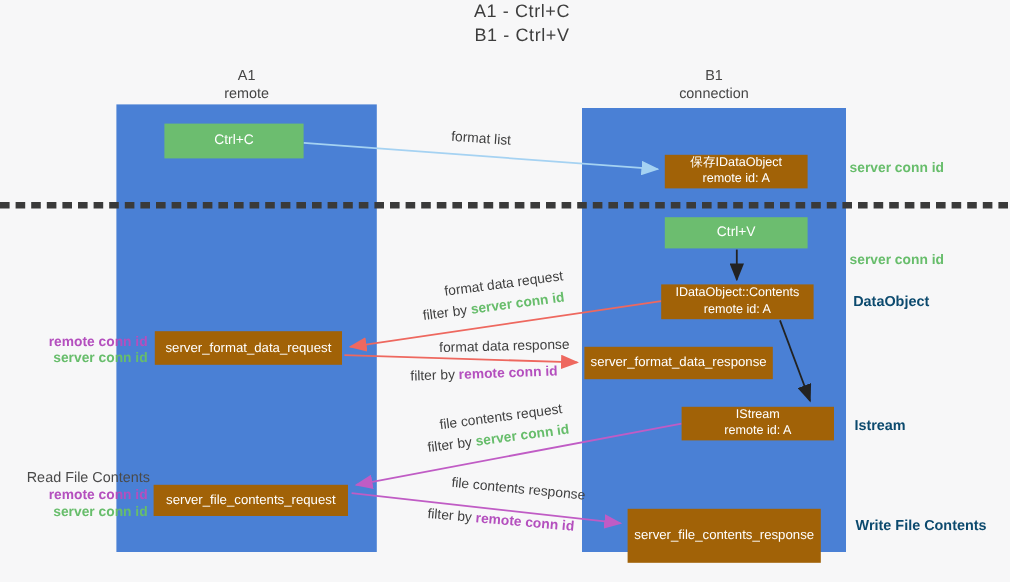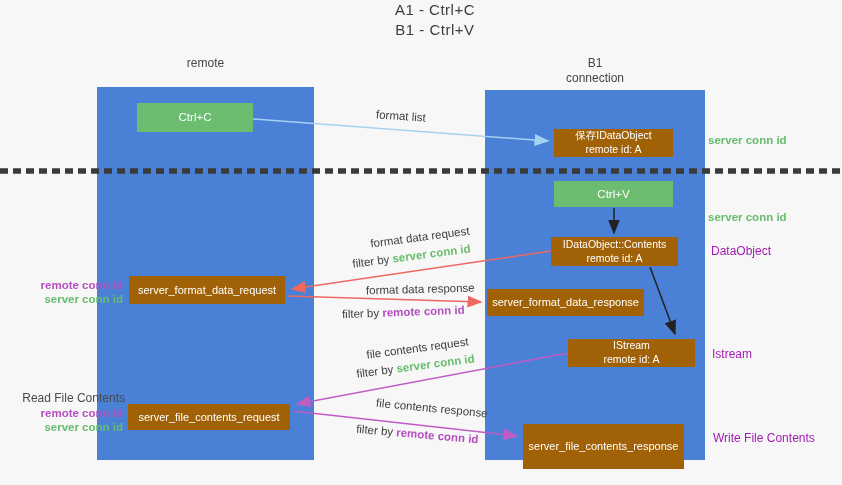--- a/index.html
+++ b/index.html
@@ -27,36 +27,37 @@
   .node.two-line { font-size:10.5px; }
   .flowlabel {
     position:absolute; z-index:3; font-size:11.5px; color:#3f3f3f; white-space:nowrap;
   }
   .green-t  { color:#67bd6b; font-weight:bold; }
   .purple-t { color:#b44fbe; font-weight:bold; }
   .side-ann {
     position:absolute; z-index:3; font-size:11.5px; font-weight:bold;
     white-space:nowrap; line-height:14px;
   }
-  .side-ann.plain { font-weight:normal; font-size:12px; color:#a21caf; }
+  .side-ann.plain { font-weight:bold; font-size:12px; color:#0c4a6e; }
   .left-group { text-align:right; }
   .left-group .gline { font-size:11.5px; font-weight:bold; line-height:14px; }
   .left-group .gplain { font-size:12px; font-weight:normal; color:#4a4a4a; line-height:15px; }
 </style>
 </head>
 <body>
 
 <div class="canvas">
 
   <div class="title">
     <div>A1 - Ctrl+C</div>
     <div>B1 - Ctrl+V</div>
   </div>
 
   <div class="lane-header" style="left:97px; width:217px; top:56px;">
+    <div>A1</div>
     <div>remote</div>
   </div>
   <div class="lane-header" style="left:485px; width:220px; top:56px;">
     <div>B1</div>
     <div>connection</div>
   </div>
 
   <div class="lane" style="left:97px; top:87px; width:217px; height:373px;"></div>
   <div class="lane" style="left:485px; top:90px; width:220px; height:370px;"></div>
 

